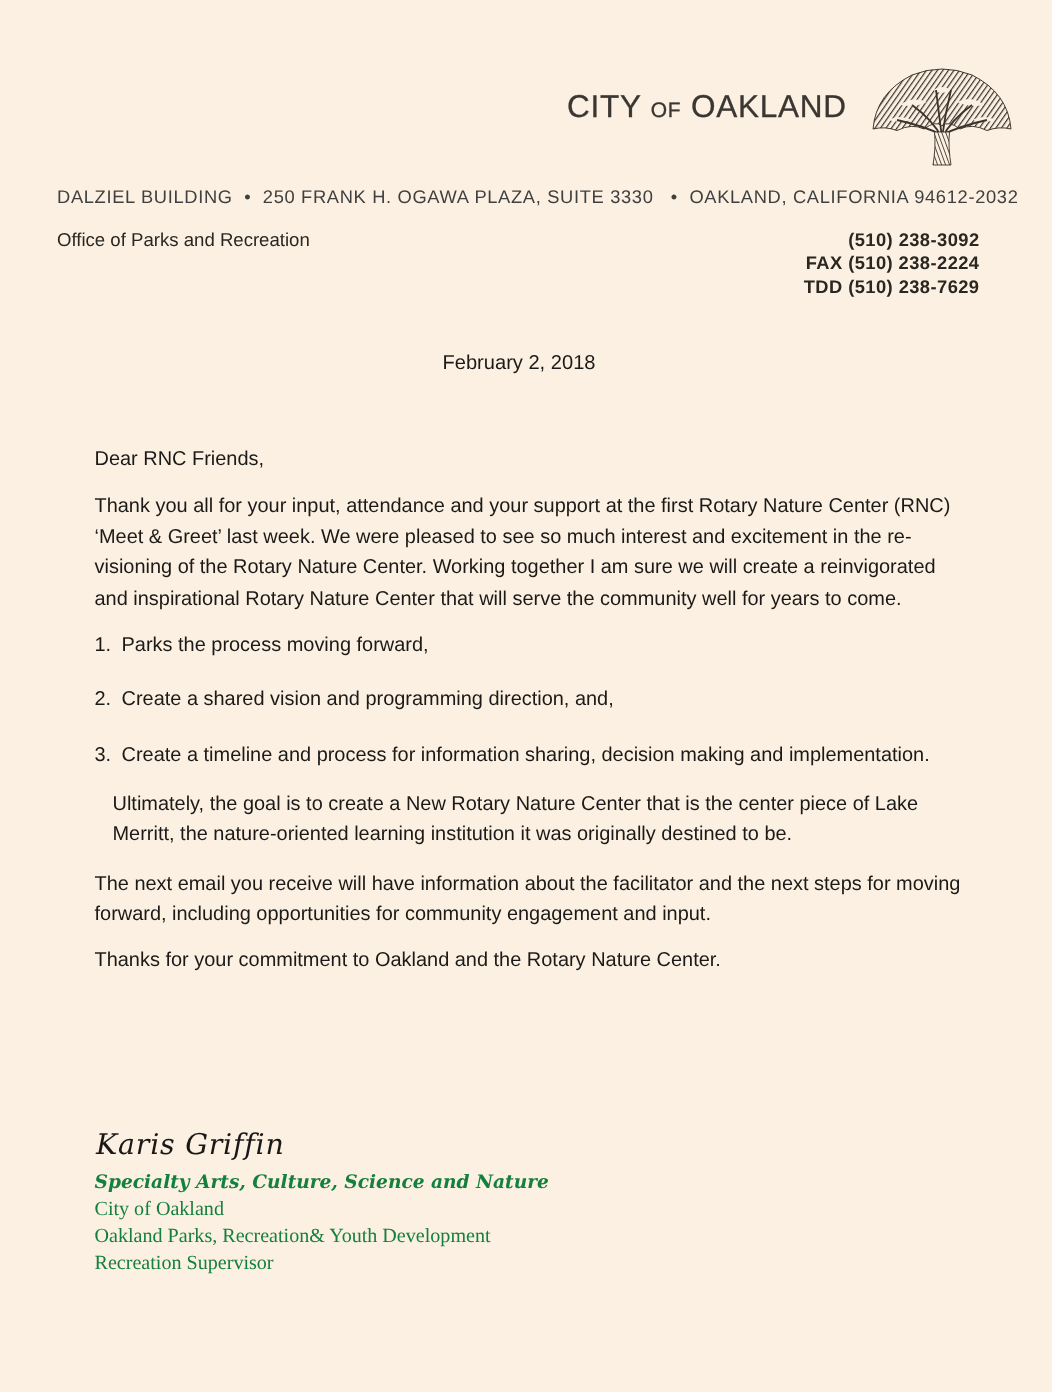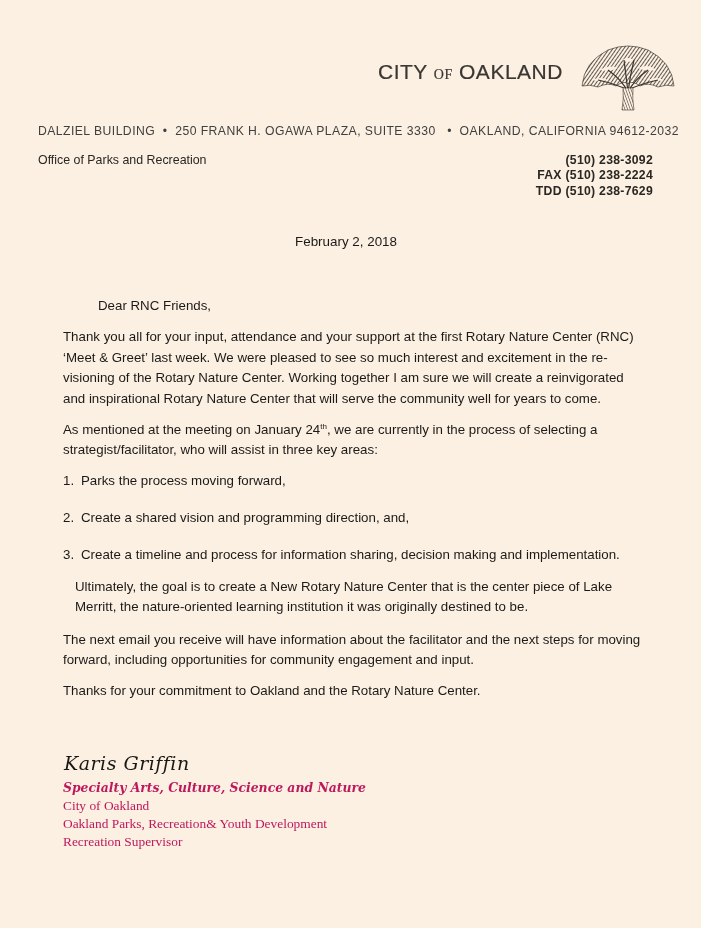--- a/index.html
+++ b/index.html
@@ -15,21 +15,21 @@
 
     
     .city-name {
       left: 378px; top: 60px;
       font-family: "Liberation Sans", sans-serif;
       font-size: 21px; letter-spacing: 0.5px;
       color: #3a3632;
       font-weight: normal;
       -webkit-text-stroke: 0.2px #3a3632;
     }
-    .city-name .small { font-size: 14px; letter-spacing: 0.5px; font-family: Liberation Serif, serif; }
+    .city-name .small { font-size: 14px; letter-spacing: 0.5px; }
     .tree-logo { left: 578px; top: 40px; width: 100px; height: 72px; }
 
     .address {
       left: 38px; top: 124px;
       font-family: "Liberation Sans", sans-serif;
       font-size: 12.2px; letter-spacing: 0.45px;
       color: #404040;
       white-space: pre;
     }
     .office {
@@ -52,40 +52,40 @@
       font-family: "Liberation Sans", sans-serif;
       font-size: 13.4px;
     }
     .letter {
       left: 63px; top: 296px; width: 580px;
       font-family: "Liberation Sans", sans-serif;
       font-size: 13.3px; line-height: 20.4px;
       color: #1c1a18;
     }
     .letter p { margin: 0 0 10.5px 0; }
-    .letter .salute { margin-bottom: 11px; margin-left: 35px; }
+    .letter .salute { margin-bottom: 11px; }
     .letter ol { list-style: none; margin: 0; padding: 0; }
     .letter ol li { margin: 0 0 16.5px 0; }
     .letter ol li .num { display: inline-block; width: 18px; }
     .letter sup { font-size: 8px; line-height: 0; }
     .letter .final { }
 
     
     .sig-name {
       left: 64px; top: 752px;
       font-family: "DejaVu Serif", serif;
       font-style: italic;
       font-size: 19px; letter-spacing: 0.5px;
       color: #1a1816;
     }
     .sig-block {
       left: 63px; top: 779px;
       font-family: "Liberation Serif", serif;
       font-size: 13.4px; line-height: 18px;
-      color: #be185d;
+      color: #15803d;
     }
     .sig-block .title {
       font-family: "DejaVu Serif", serif;
       font-style: italic; font-weight: bold;
       font-size: 12.4px;
     }
   </style>
 </head>
 <body>
 
@@ -126,21 +126,20 @@
   <div>(510) 238-3092</div>
   <div>FAX (510) 238-2224</div>
   <div>TDD (510) 238-7629</div>
 </div>
 
 <div class="abs date">February 2, 2018</div>
 
 <div class="abs letter">
   <p class="salute">Dear RNC Friends,</p>
   <p>Thank you all for your input, attendance and your support at the first Rotary Nature Center (RNC) ‘Meet &amp; Greet’ last week.  We were pleased to see so much interest and excitement in the re-visioning of the Rotary Nature Center.  Working together I am sure we will create a reinvigorated and inspirational Rotary Nature Center that will serve the community well for years to come.</p>
-  <p><span>As mentioned at the meeting on January 24</span><sup>th</sup><span>, we are currently in the process of selecting a strategist/facilitator, who will assist in three key areas:</span></p>
   <ol>
     <li><span class="num">1.</span><span>Parks the process moving forward,</span></li>
     <li><span class="num">2.</span><span>Create a shared vision and programming direction, and,</span></li>
     <li style="margin-bottom:10px"><span class="num">3.</span><span>Create a timeline and process for information sharing, decision making and implementation.</span></li>
   </ol>
   <p style="margin:12px">Ultimately, the goal is to create a New Rotary Nature Center that is the center piece of Lake Merritt, the nature-oriented learning institution it was originally destined to be.</p>
   <p>The next email you receive will have information about the facilitator and the next steps for moving forward, including opportunities for community engagement and input.</p>
   <p class="final">Thanks for your commitment to Oakland and the Rotary Nature Center.</p>
 </div>
 

